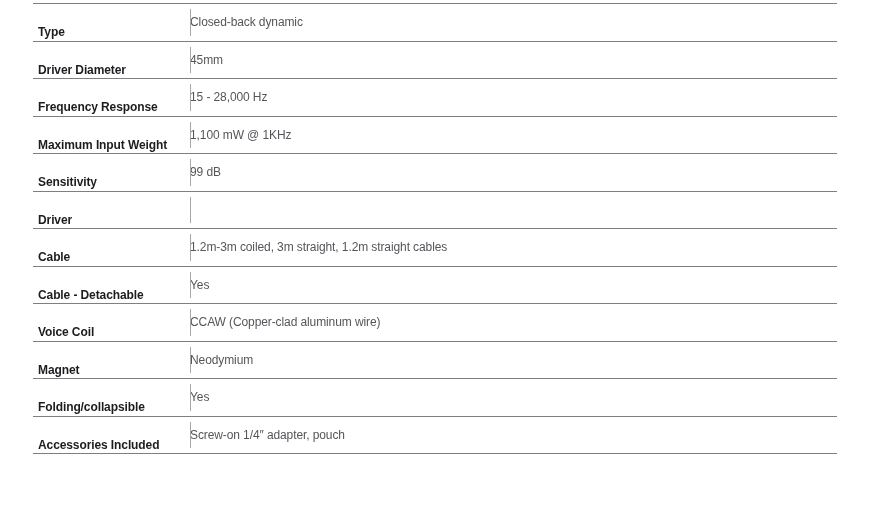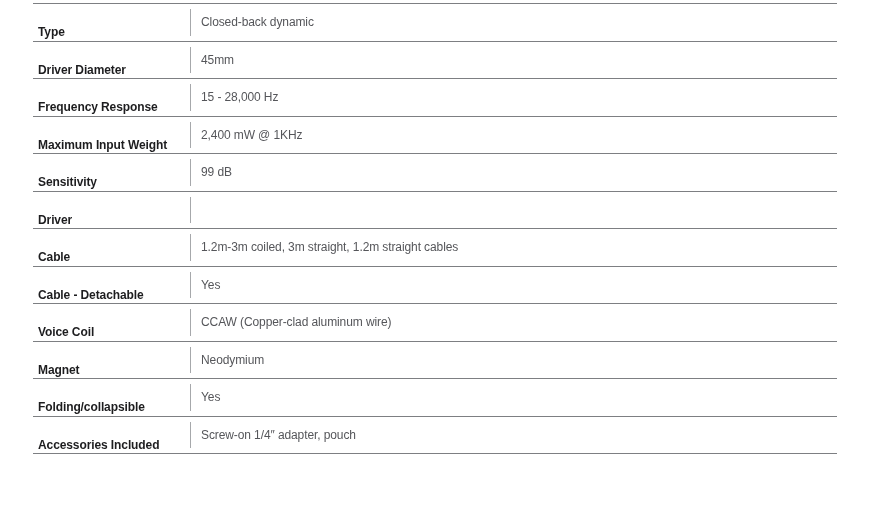--- a/index.html
+++ b/index.html
@@ -44,21 +44,20 @@
   .vdiv {
     position: absolute;
     left: 157px;
     top: 5px;
     bottom: 5px;
     width: 1px;
     background: var(--column-divider, #a6a8ab);
   }
   .value-cell {
     flex: 1;
-    padding-left: 11px;
     font-size: 12px;
     letter-spacing: -0.1px;
     color: var(--value-text, #55565a);
     white-space: nowrap;
   }
 </style>
 </head>
 <body>
 
 <div class="page">
@@ -77,21 +76,21 @@
 
   <div class="spec-row">
     <div class="label-cell">Frequency Response</div>
     <span class="vdiv"></span>
     <div class="value-cell">15 - 28,000 Hz</div>
   </div>
 
   <div class="spec-row">
     <div class="label-cell">Maximum Input Weight</div>
     <span class="vdiv"></span>
-    <div class="value-cell">2,400 mW @ 1KHz</div>
+    <div class="value-cell">1,100 mW @ 1KHz</div>
   </div>
 
   <div class="spec-row">
     <div class="label-cell">Sensitivity</div>
     <span class="vdiv"></span>
     <div class="value-cell">99 dB</div>
   </div>
 
 
   <div class="spec-row">

